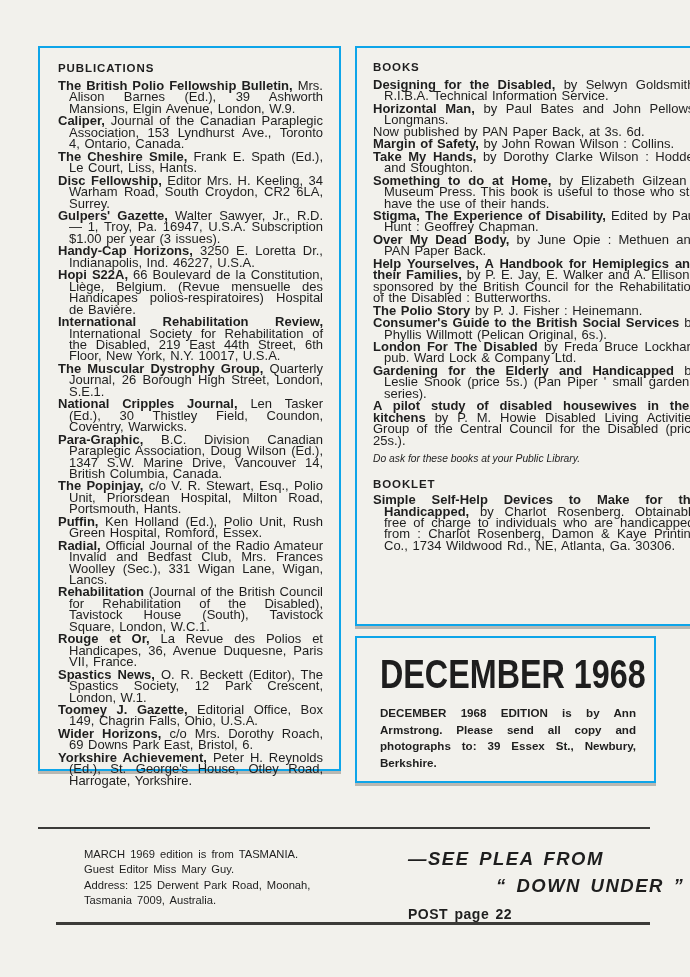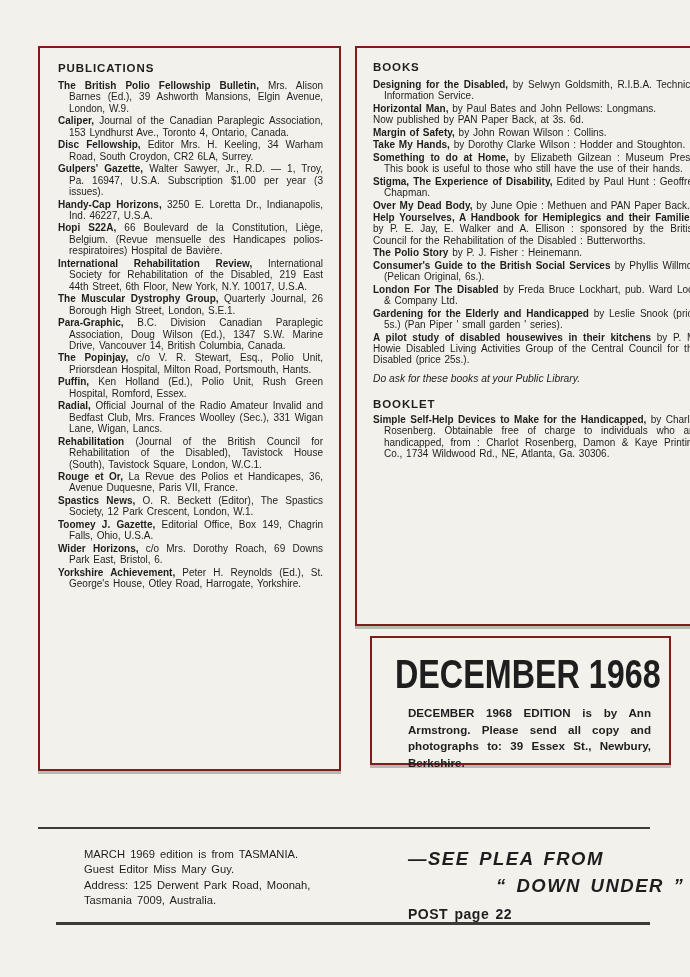--- a/index.html
+++ b/index.html
@@ -4,53 +4,53 @@
 <style>
   html,body{margin:0;padding:0;}
   body{
     width:690px;height:977px;position:relative;
     background:#f2f1ec;color:#1e1e1e;
     font-family:"Liberation Sans", sans-serif;
     overflow:hidden;
   }
   .box{
     position:absolute;
-    border:2px solid #7f1d1d;
+    border:2px solid #0ea5e9;
     box-shadow:0 3px 0 rgba(80,78,72,.35);
     box-sizing:border-box;
   }
   .box-inner{padding:14px 16px 0 18px;}
   .section-heading{
     margin:0 0 6px 0;
     font-size:11.5px;font-weight:bold;letter-spacing:.9px;
   }
   .entry{
     margin:0 0 1px 0;
-    font-size:10px;line-height:11.45px;
+    font-size:13px;line-height:11.45px;
     text-align:justify;
     padding-left:11px;text-indent:-11px;
     word-spacing:1px;
   }
   .entry.flush{padding-left:0;text-indent:0;}
   .entry .extra{display:block;}
   .library-note{
     margin:7px 0 13px 0;
     font-size:10.3px;font-style:italic;line-height:12px;
   }
   .booklet-heading{margin:2px 0 4px 0;font-size:11.5px;font-weight:bold;letter-spacing:.9px;}
   
   .dec-headline-wrap{text-align:center;margin-top:16px;}
   .dec-headline{
     display:inline-block;
     font-size:34px;font-weight:bold;letter-spacing:0px;
     transform:scale(.95,1.22);transform-origin:center;
     white-space:nowrap;
   }
   .dec-body{
-    margin:12px 2px 0 20px;
+    margin:12px 2px 0 7px;
     font-size:11.6px;font-weight:bold;line-height:16.5px;
     text-align:justify;word-spacing:1.5px;
   }
   
   .rule{position:absolute;height:2px;background:#3c3b38;}
   .march-block{
     position:absolute;left:56px;top:847px;width:292px;
     font-size:11.2px;line-height:15.3px;word-spacing:2px;
   }
   .march-line{display:block;padding-left:28px;}
@@ -71,26 +71,28 @@
 </style>
 </head>
 <body>
 
 <div class="box" style="left:38px;top:46px;width:303px;height:725px;">
   <div class="box-inner">
     <h2 class="section-heading">PUBLICATIONS</h2>
     <div>
         <p class="entry"><b class="entry-title">The British Polio Fellowship Bulletin,</b> <span class="entry-rest">Mrs. Alison Barnes (Ed.), 39 Ashworth Mansions, Elgin Avenue, London, W.9.</span></p>
         <p class="entry"><b class="entry-title">Caliper,</b> <span class="entry-rest">Journal of the Canadian Paraplegic Association, 153 Lyndhurst Ave., Toronto 4, Ontario, Canada.</span></p>
+        <p class="entry"><b class="entry-title">The Cheshire Smile,</b> <span class="entry-rest">Frank E. Spath (Ed.), Le Court, Liss, Hants.</span></p>
         <p class="entry"><b class="entry-title">Disc Fellowship,</b> <span class="entry-rest">Editor Mrs. H. Keeling, 34 Warham Road, South Croydon, CR2 6LA, Surrey.</span></p>
         <p class="entry"><b class="entry-title">Gulpers' Gazette,</b> <span class="entry-rest">Walter Sawyer, Jr., R.D. — 1, Troy, Pa. 16947, U.S.A. Subscription $1.00 per year (3 issues).</span></p>
         <p class="entry"><b class="entry-title">Handy-Cap Horizons,</b> <span class="entry-rest">3250 E. Loretta Dr., Indianapolis, Ind. 46227, U.S.A.</span></p>
         <p class="entry"><b class="entry-title">Hopi S22A,</b> <span class="entry-rest">66 Boulevard de la Constitution, Liège, Belgium. (Revue mensuelle des Handicapes polios-respiratoires) Hospital de Bavière.</span></p>
         <p class="entry"><b class="entry-title">International Rehabilitation Review,</b> <span class="entry-rest">International Society for Rehabilitation of the Disabled, 219 East 44th Street, 6th Floor, New York, N.Y. 10017, U.S.A.</span></p>
         <p class="entry"><b class="entry-title">The Muscular Dystrophy Group,</b> <span class="entry-rest">Quarterly Journal, 26 Borough High Street, London, S.E.1.</span></p>
+        <p class="entry"><b class="entry-title">National Cripples Journal,</b> <span class="entry-rest">Len Tasker (Ed.), 30 Thistley Field, Coundon, Coventry, Warwicks.</span></p>
         <p class="entry"><b class="entry-title">Para-Graphic,</b> <span class="entry-rest">B.C. Division Canadian Paraplegic Association, Doug Wilson (Ed.), 1347 S.W. Marine Drive, Vancouver 14, British Columbia, Canada.</span></p>
         <p class="entry"><b class="entry-title">The Popinjay,</b> <span class="entry-rest">c/o V. R. Stewart, Esq., Polio Unit, Priorsdean Hospital, Milton Road, Portsmouth, Hants.</span></p>
         <p class="entry"><b class="entry-title">Puffin,</b> <span class="entry-rest">Ken Holland (Ed.), Polio Unit, Rush Green Hospital, Romford, Essex.</span></p>
         <p class="entry"><b class="entry-title">Radial,</b> <span class="entry-rest">Official Journal of the Radio Amateur Invalid and Bedfast Club, Mrs. Frances Woolley (Sec.), 331 Wigan Lane, Wigan, Lancs.</span></p>
         <p class="entry"><b class="entry-title">Rehabilitation</b> <span class="entry-rest">(Journal of the British Council for Rehabilitation of the Disabled), Tavistock House (South), Tavistock Square, London, W.C.1.</span></p>
         <p class="entry"><b class="entry-title">Rouge et Or,</b> <span class="entry-rest">La Revue des Polios et Handicapes, 36, Avenue Duquesne, Paris VII, France.</span></p>
         <p class="entry"><b class="entry-title">Spastics News,</b> <span class="entry-rest">O. R. Beckett (Editor), The Spastics Society, 12 Park Crescent, London, W.1.</span></p>
         <p class="entry"><b class="entry-title">Toomey J. Gazette,</b> <span class="entry-rest">Editorial Office, Box 149, Chagrin Falls, Ohio, U.S.A.</span></p>
         <p class="entry"><b class="entry-title">Wider Horizons,</b> <span class="entry-rest">c/o Mrs. Dorothy Roach, 69 Downs Park East, Bristol, 6.</span></p>
         <p class="entry"><b class="entry-title">Yorkshire Achievement,</b> <span class="entry-rest">Peter H. Reynolds (Ed.), St. George's House, Otley Road, Harrogate, Yorkshire.</span></p>
@@ -117,21 +119,21 @@
         <p class="entry flush"><b class="entry-title">A pilot study of disabled housewives in their kitchens</b> <span class="entry-rest">by P. M. Howie Disabled Living Activities Group of the Central Council for the Disabled (price 25s.).</span></p>
       </div>
     <p class="library-note">Do ask for these books at your Public Library.</p>
     <h2 class="booklet-heading">BOOKLET</h2>
     <div>
         <p class="entry"><b class="entry-title">Simple Self-Help Devices to Make for the Handicapped,</b> <span class="entry-rest">by Charlot Rosenberg. Obtainable free of charge to individuals who are handicapped, from : Charlot Rosenberg, Damon &amp; Kaye Printing Co., 1734 Wildwood Rd., NE, Atlanta, Ga. 30306.</span></p>
       </div>
   </div>
 </div>
 
-<div class="box" style="left:370px;top:636px;width:301px;height:129px;">
+<div class="box" style="left:355px;top:636px;width:301px;height:147px;">
   <div style="padding:0 16px;">
     <div class="dec-headline-wrap">
       <span class="dec-headline">DECEMBER 1968</span>
     </div>
     <p class="dec-body">DECEMBER 1968 EDITION is by Ann Armstrong. Please send all copy and photographs to: 39 Essex St., Newbury, Berkshire.</p>
   </div>
 </div>
 
 <div class="rule" style="left:38px;top:827px;width:612px;"></div>
 <div class="rule" style="left:56px;top:922px;width:594px;height:2.5px;"></div>

